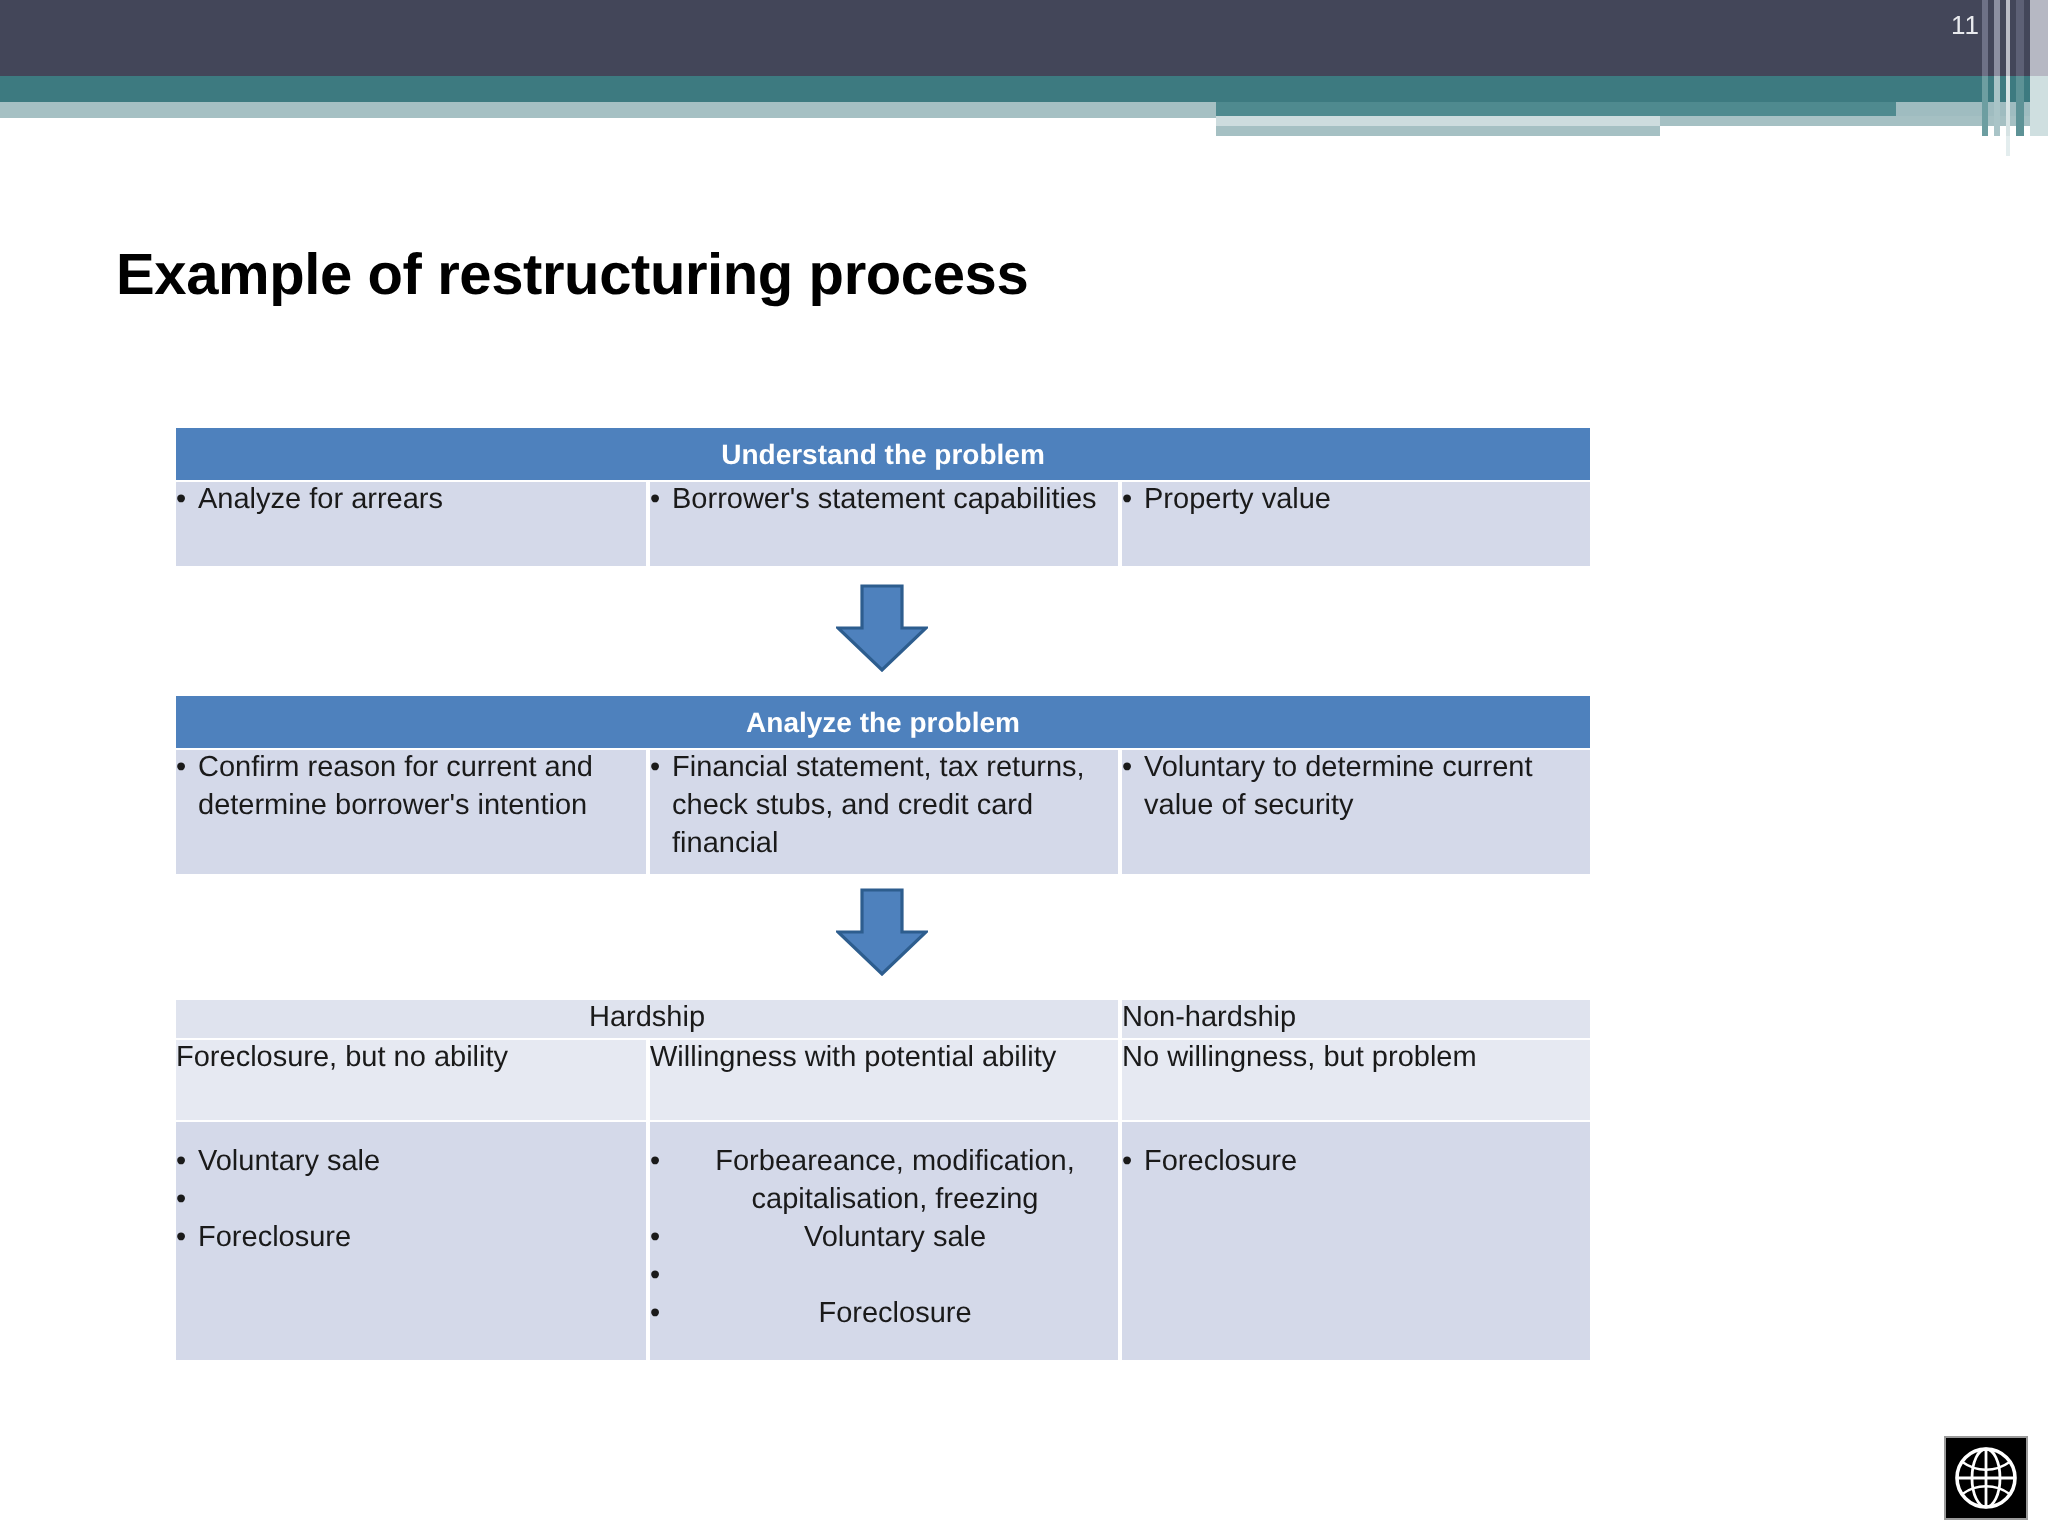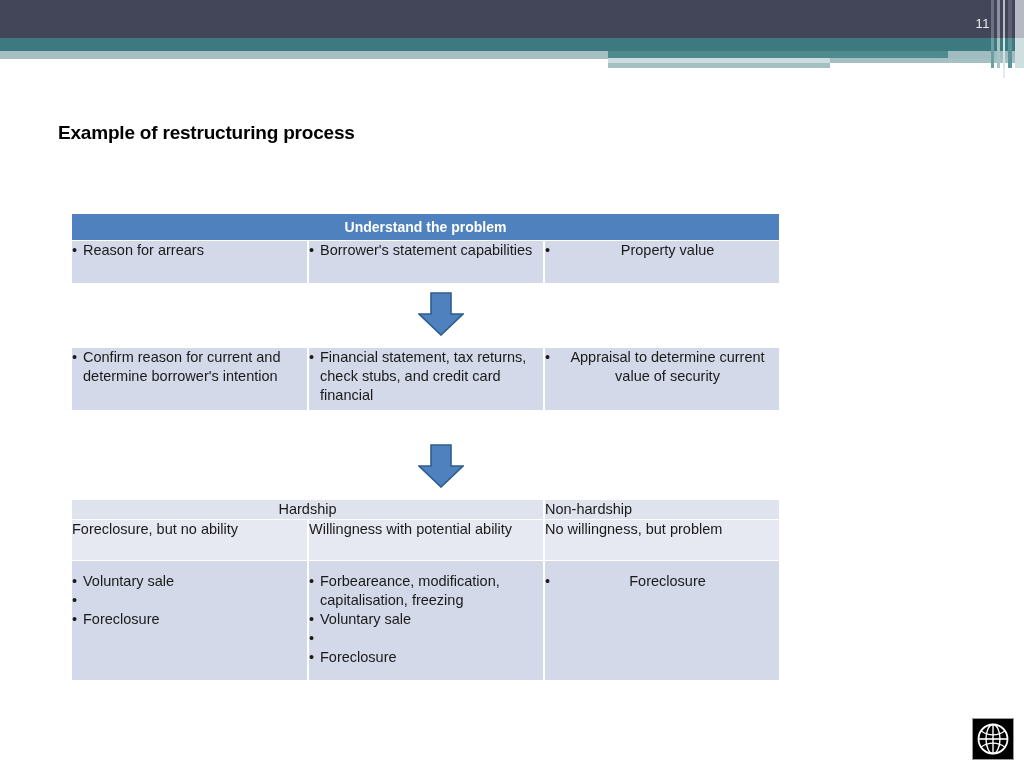--- a/index.html
+++ b/index.html
@@ -24,21 +24,21 @@
     width: 1024px; height: 78px;
   }
   .banner-dark {
     position: absolute;
     left: 0; top: 0;
     width: 1024px; height: 38px;
     background: #434659;
   }
   .slide-number {
     position: absolute;
-    right: 34px; top: 16px;
+    right: 34px; top: 5px;
     font-size: 13px;
     color: #e9eaee;
     font-family: "Liberation Sans", sans-serif;
     letter-spacing: 0.5px;
   }
   
   .bar-teal-main {
     position: absolute;
     left: 0; top: 38px;
     width: 1024px; height: 13px;
@@ -84,31 +84,31 @@
   
   .vstripe {
     position: absolute;
     top: 0;
   }
 
   
   .page-title {
     position: absolute;
     left: 58px; top: 122px;
-    font-size: 19px;
+    font-size: 29px;
     font-weight: bold;
     color: #000000;
     letter-spacing: -0.2px;
     white-space: nowrap;
   }
 
   
   .proc-table {
     position: absolute;
-    left: 72px;
+    left: 88px;
     width: 707px;
     border-collapse: collapse;
     table-layout: fixed;
   }
   .proc-table td, .proc-table th {
     vertical-align: top;
     padding: 0;
   }
   .th-band {
     background: #4e81bd;
@@ -122,21 +122,21 @@
   }
   .cell {
     background: #d4d9e9;
     font-size: 14.5px;
     line-height: 19px;
     color: #1a1a1a;
     padding: 8px 10px 9px 10px;
     border-right: 2px solid #ffffff;
     border-bottom: 1px solid #ffffff;
   }
-  .cell:last-child { border-right: none; text-align: center; }
+  .cell:last-child { border-right: none; }
   .cell-sub {
     background: #dfe3ee;
     font-size: 14.5px;
     line-height: 19px;
     color: #1a1a1a;
     padding: 7px 10px 8px 10px;
     border-right: 2px solid #ffffff;
     border-bottom: 1px solid #ffffff;
   }
   .cell-sub:last-child { border-right: none; margin-top: 20px; }
@@ -224,21 +224,21 @@
       <col style="width:236px">
       <col style="width:235px">
     </colgroup>
   <tbody>
       <tr>
     <td class="th-band" colspan="3">Understand the problem</td>
   </tr>
   <tr>
     <td class="cell" style="height:42px;">
       <ul class="bullet-list">
-        <li>Reason for arrears</li>
+        <li>Analyze for arrears</li>
       </ul>
     </td>
     <td class="cell">
       <ul class="bullet-list">
         <li>Borrower's statement capabilities</li>
       </ul>
     </td>
     <td class="cell">
       <ul class="bullet-list">
         <li>Property value</li>
@@ -254,34 +254,37 @@
   </svg>
 </div>
 
 <table class="proc-table" style="top:348px;">
   <colgroup>
       <col style="width:236px">
       <col style="width:236px">
       <col style="width:235px">
     </colgroup>
   <tbody>
+      <tr>
+    <td class="th-band" colspan="3">Analyze the problem</td>
+  </tr>
   <tr>
     <td class="cell" style="height:62px;">
       <ul class="bullet-list">
         <li>Confirm reason for current and determine borrower's intention</li>
       </ul>
     </td>
     <td class="cell">
       <ul class="bullet-list">
         <li>Financial statement, tax returns, check stubs, and credit card financial</li>
       </ul>
     </td>
     <td class="cell">
       <ul class="bullet-list">
-        <li>Appraisal to determine current value of security</li>
+        <li>Voluntary to determine current value of security</li>
       </ul>
     </td>
   </tr>
 </tbody>
   </table>
 
 <div class="arrow" style="top:444px;">
   <svg width="46" height="44" viewBox="0 0 46 44">
     <polygon points="13,1 33,1 33,22 45,22 23,43 1,22 13,22" fill="#4e81bd" stroke="#2d5d8e" stroke-width="1.6" stroke-linejoin="miter"></polygon>
   </svg>
@@ -304,21 +307,21 @@
     <td class="cell-sub2">No willingness, but problem</td>
   </tr>
   <tr>
     <td class="cell" style="height:108px; padding-top:11px;">
       <ul class="bullet-list">
         <li>Voluntary sale</li>
         <li class="gap-sm"></li>
         <li>Foreclosure</li>
       </ul>
     </td>
-    <td class="cell" style="padding-top:11px;">
+    <td class="cell" style="padding-top:11px;text-align:center;">
       <ul class="bullet-list">
         <li>Forbeareance, modification, capitalisation, freezing</li>
         <li>Voluntary sale</li>
         <li class="gap-sm"></li>
         <li>Foreclosure</li>
       </ul>
     </td>
     <td class="cell" style="padding-top:11px;">
       <ul class="bullet-list">
         <li>Foreclosure</li>

